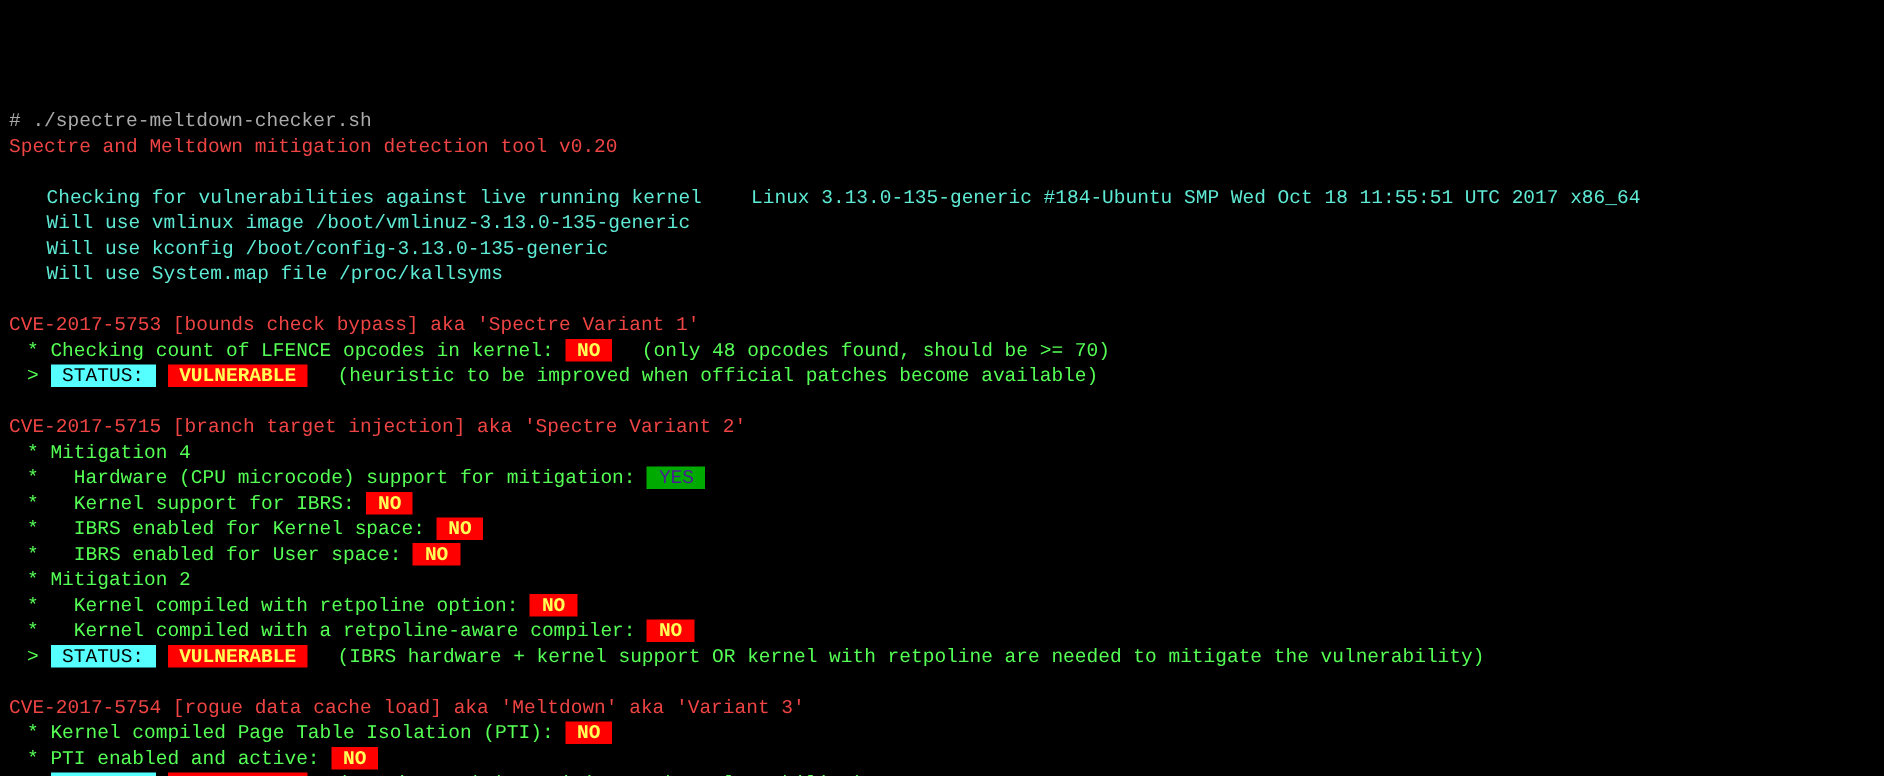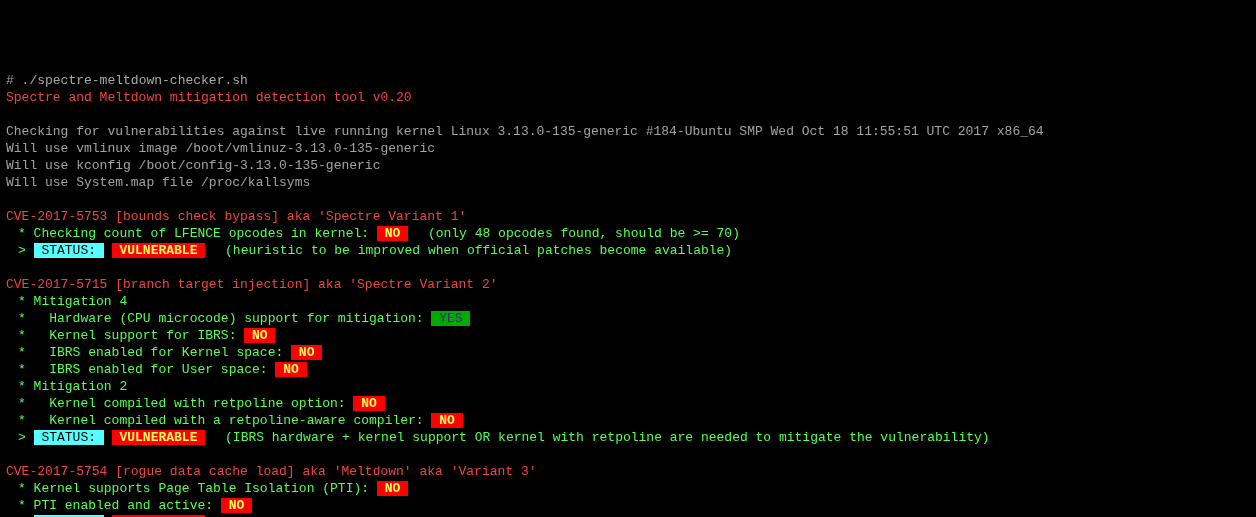--- a/index.html
+++ b/index.html
@@ -8,21 +8,21 @@
     padding: 4px 6px;
     font-family: "Consolas", "Courier New", monospace;
     font-size: 13px;
     line-height: 17px;
     color: #ccc;
     white-space: pre;
     overflow: hidden;
   }
   .grn   { color: #55ff55; margin-left: 12px; }
   .blu   { color: #ef4444; font-weight: normal; }
-  .mag   { color: #a3a3a3; }
+  .mag   { color: #5eead4; margin-left: 25px; }
   .cyanbg { background: #55ffff; color: #000; }
   .redbg  { background: #ff0000; color: #ffff55; font-weight: bold; }
   .grnbg  { background: #00aa00; color: #4c1d95; }
   .wht   { color: #aaaaaa; }
 </style>
 </head>
 <body>
 
 
 
@@ -43,20 +43,20 @@
 <span class="grn">*   Hardware (CPU microcode) support for mitigation: </span><span class="grnbg"> YES </span>
 <span class="grn">*   Kernel support for IBRS: </span><span class="redbg"> NO </span>
 <span class="grn">*   IBRS enabled for Kernel space: </span><span class="redbg"> NO </span>
 <span class="grn">*   IBRS enabled for User space: </span><span class="redbg"> NO </span>
 <span class="grn">* Mitigation 2</span>
 <span class="grn">*   Kernel compiled with retpoline option: </span><span class="redbg"> NO </span>
 <span class="grn">*   Kernel compiled with a retpoline-aware compiler: </span><span class="redbg"> NO </span>
 <span class="grn">&gt; </span><span class="cyanbg"> STATUS: </span><span> </span><span class="redbg"> VULNERABLE </span><span class="grn"> (IBRS hardware + kernel support OR kernel with retpoline are needed to mitigate the vulnerability)</span>
 <span></span>
 <span class="blu">CVE-2017-5754 [rogue data cache load] aka 'Meltdown' aka 'Variant 3'</span>
-<span class="grn">* Kernel supports Page Table Isolation (PTI): </span><span class="redbg"> NO </span>
+<span class="grn">* Kernel compiled Page Table Isolation (PTI): </span><span class="redbg"> NO </span>
 <span class="grn">* PTI enabled and active: </span><span class="redbg"> NO </span>
 <span class="grn">&gt; </span><span class="cyanbg"> STATUS: </span><span> </span><span class="redbg"> VULNERABLE </span><span class="grn"> (PTI is needed to mitigate the vulnerability)</span>
 <span></span>
 </div>
 
 
 
 
 </body></html>

